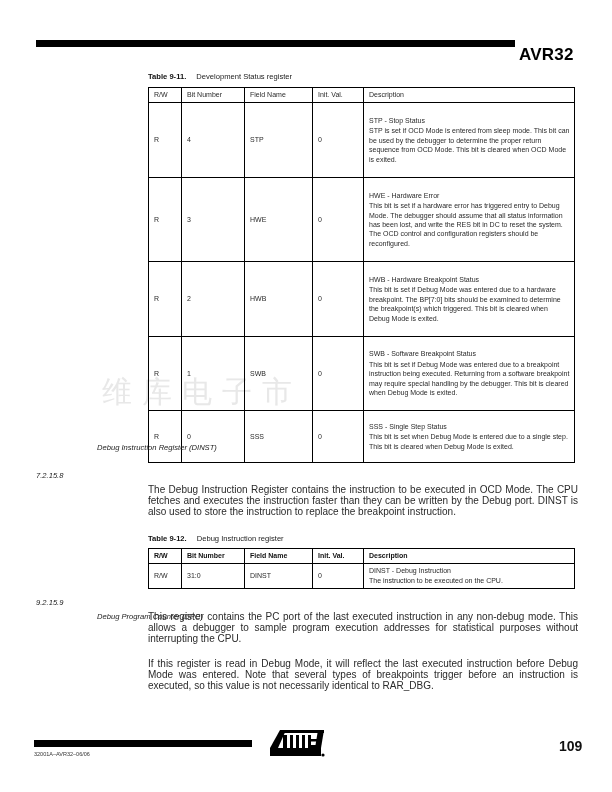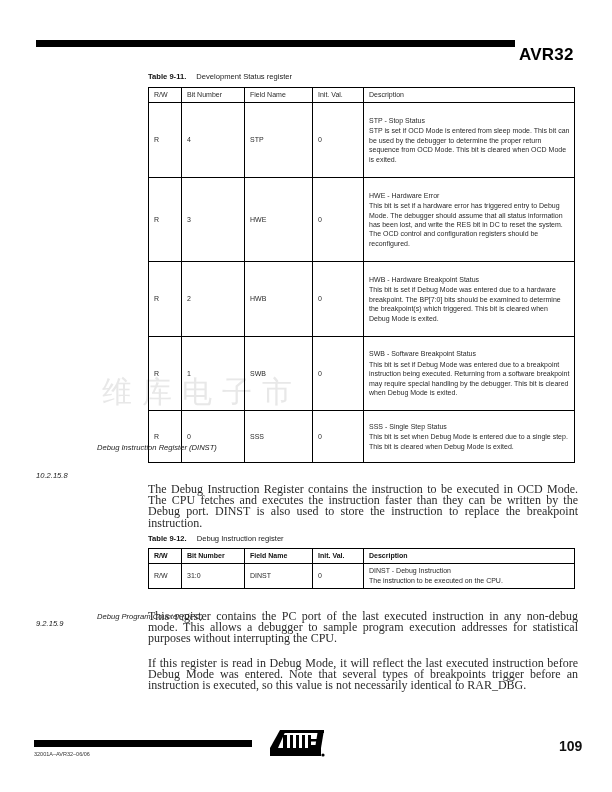--- a/index.html
+++ b/index.html
@@ -15,21 +15,21 @@
   table.reg { position: absolute; border-collapse: collapse; font-size: 7px; color: #2a2a2a; table-layout: fixed; }
   table.reg th, table.reg td { border: 1px solid #000; padding: 2px 4px 2px 5px; vertical-align: middle; text-align: left; line-height: 9.4px; }
   table.reg th { font-weight: normal; height: 10px; }
   table.reg.bold-head th { font-weight: bold; color: #111; }
   table.reg { border: 1.3px solid #000; }
   .desc-title { display: block; margin-bottom: 1px; }
   .desc-body { display: block; }
 
   .sec-num { font-size: 7.6px; font-style: italic; color: #222; }
   .sec-title { font-size: 7.6px; font-style: italic; color: #222; }
-  .para { font-size: 12px; line-height: 11.2px; color: #2a2a2a; width: 430px; text-align: justify; font-family: Liberation Serif, serif; }
+  .para { font-size: 10px; line-height: 11.2px; color: #2a2a2a; width: 430px; text-align: justify; }
 
   .watermark { left: 102px; top: 372px; font-family: "DejaVu Serif", serif; font-size: 30px; color: #e8e8e8; letter-spacing: 10px; pointer-events: none; text-align: center; }
 
   .foot-bar { left: 34px; top: 740px; width: 218px; height: 7px; background: #000; }
   .foot-code { left: 34px; top: 751px; font-size: 5.5px; color: #333; }
   .page-num { left: 559px; top: 738px; font-size: 14px; font-weight: bold; color: #111; }
   .logo { left: 268px; top: 728px; }
 </style>
 </head>
 <body>
@@ -107,21 +107,21 @@
       <td>SSS</td>
       <td>0</td>
       <td>
         <span class="desc-title">SSS - Single Step Status</span>
         <span class="desc-body">This bit is set when Debug Mode is entered due to a single step. This bit is cleared when Debug Mode is exited.</span>
       </td>
     </tr>
   </tbody>
 </table>
 
-<div class="abs sec-num" style="left:36px; top:471px;">10.2.15.8</div>
+<div class="abs sec-num" style="left:36px; top:471px;">7.2.15.8</div>
 <div class="abs sec-title" style="left:97px; top:443px;">Debug Instruction Register (DINST)</div>
 <div class="abs para" style="left:148px; top:484px;">The Debug Instruction Register contains the instruction to be executed in OCD Mode. The CPU fetches and executes the instruction faster than they can be written by the Debug port. DINST is also used to store the instruction to replace the breakpoint instruction.</div>
 
 <div class="abs caption" style="left:148px; top:534px;">
   <b>Table 9-12.</b><span>Debug Instruction register</span>
 </div>
 
 <table class="reg bold-head" style="left:148px; top:548px; width:427px;">
   <colgroup>
       <col style="width:33px">
@@ -146,21 +146,21 @@
       <td>DINST</td>
       <td>0</td>
       <td>
         <span class="desc-title">DINST - Debug Instruction</span>
         <span class="desc-body">The instruction to be executed on the CPU.</span>
       </td>
     </tr>
   </tbody>
 </table>
 
-<div class="abs sec-num" style="left:36px; top:619px;font-style:italic;">9.2.15.9</div>
+<div class="abs sec-num" style="left:36px; top:598px;font-style:italic;">9.2.15.9</div>
 <div class="abs sec-title" style="left:97px; top:612px;">Debug Program Counter (DPC)</div>
 <div class="abs para" style="left:148px; top:611px;">This register contains the PC port of the last executed instruction in any non-debug mode. This allows a debugger to sample program execution addresses for statistical purposes without interrupting the CPU.</div>
 <div class="abs para" style="left:148px; top:658px;">If this register is read in Debug Mode, it will reflect the last executed instruction before Debug Mode was entered. Note that several types of breakpoints trigger before an instruction is executed, so this value is not necessarily identical to RAR_DBG.</div>
 
 <div class="abs foot-bar"></div>
 <div class="abs foot-code">32001A–AVR32–06/06</div>
 <div class="abs logo">
   <svg width="58" height="30" viewBox="0 0 58 30">
     <rect x="2" y="20" width="51" height="8" fill="#000"></rect>
     <polygon points="2,20 12,2 18,2 10,20" fill="#000"></polygon>

